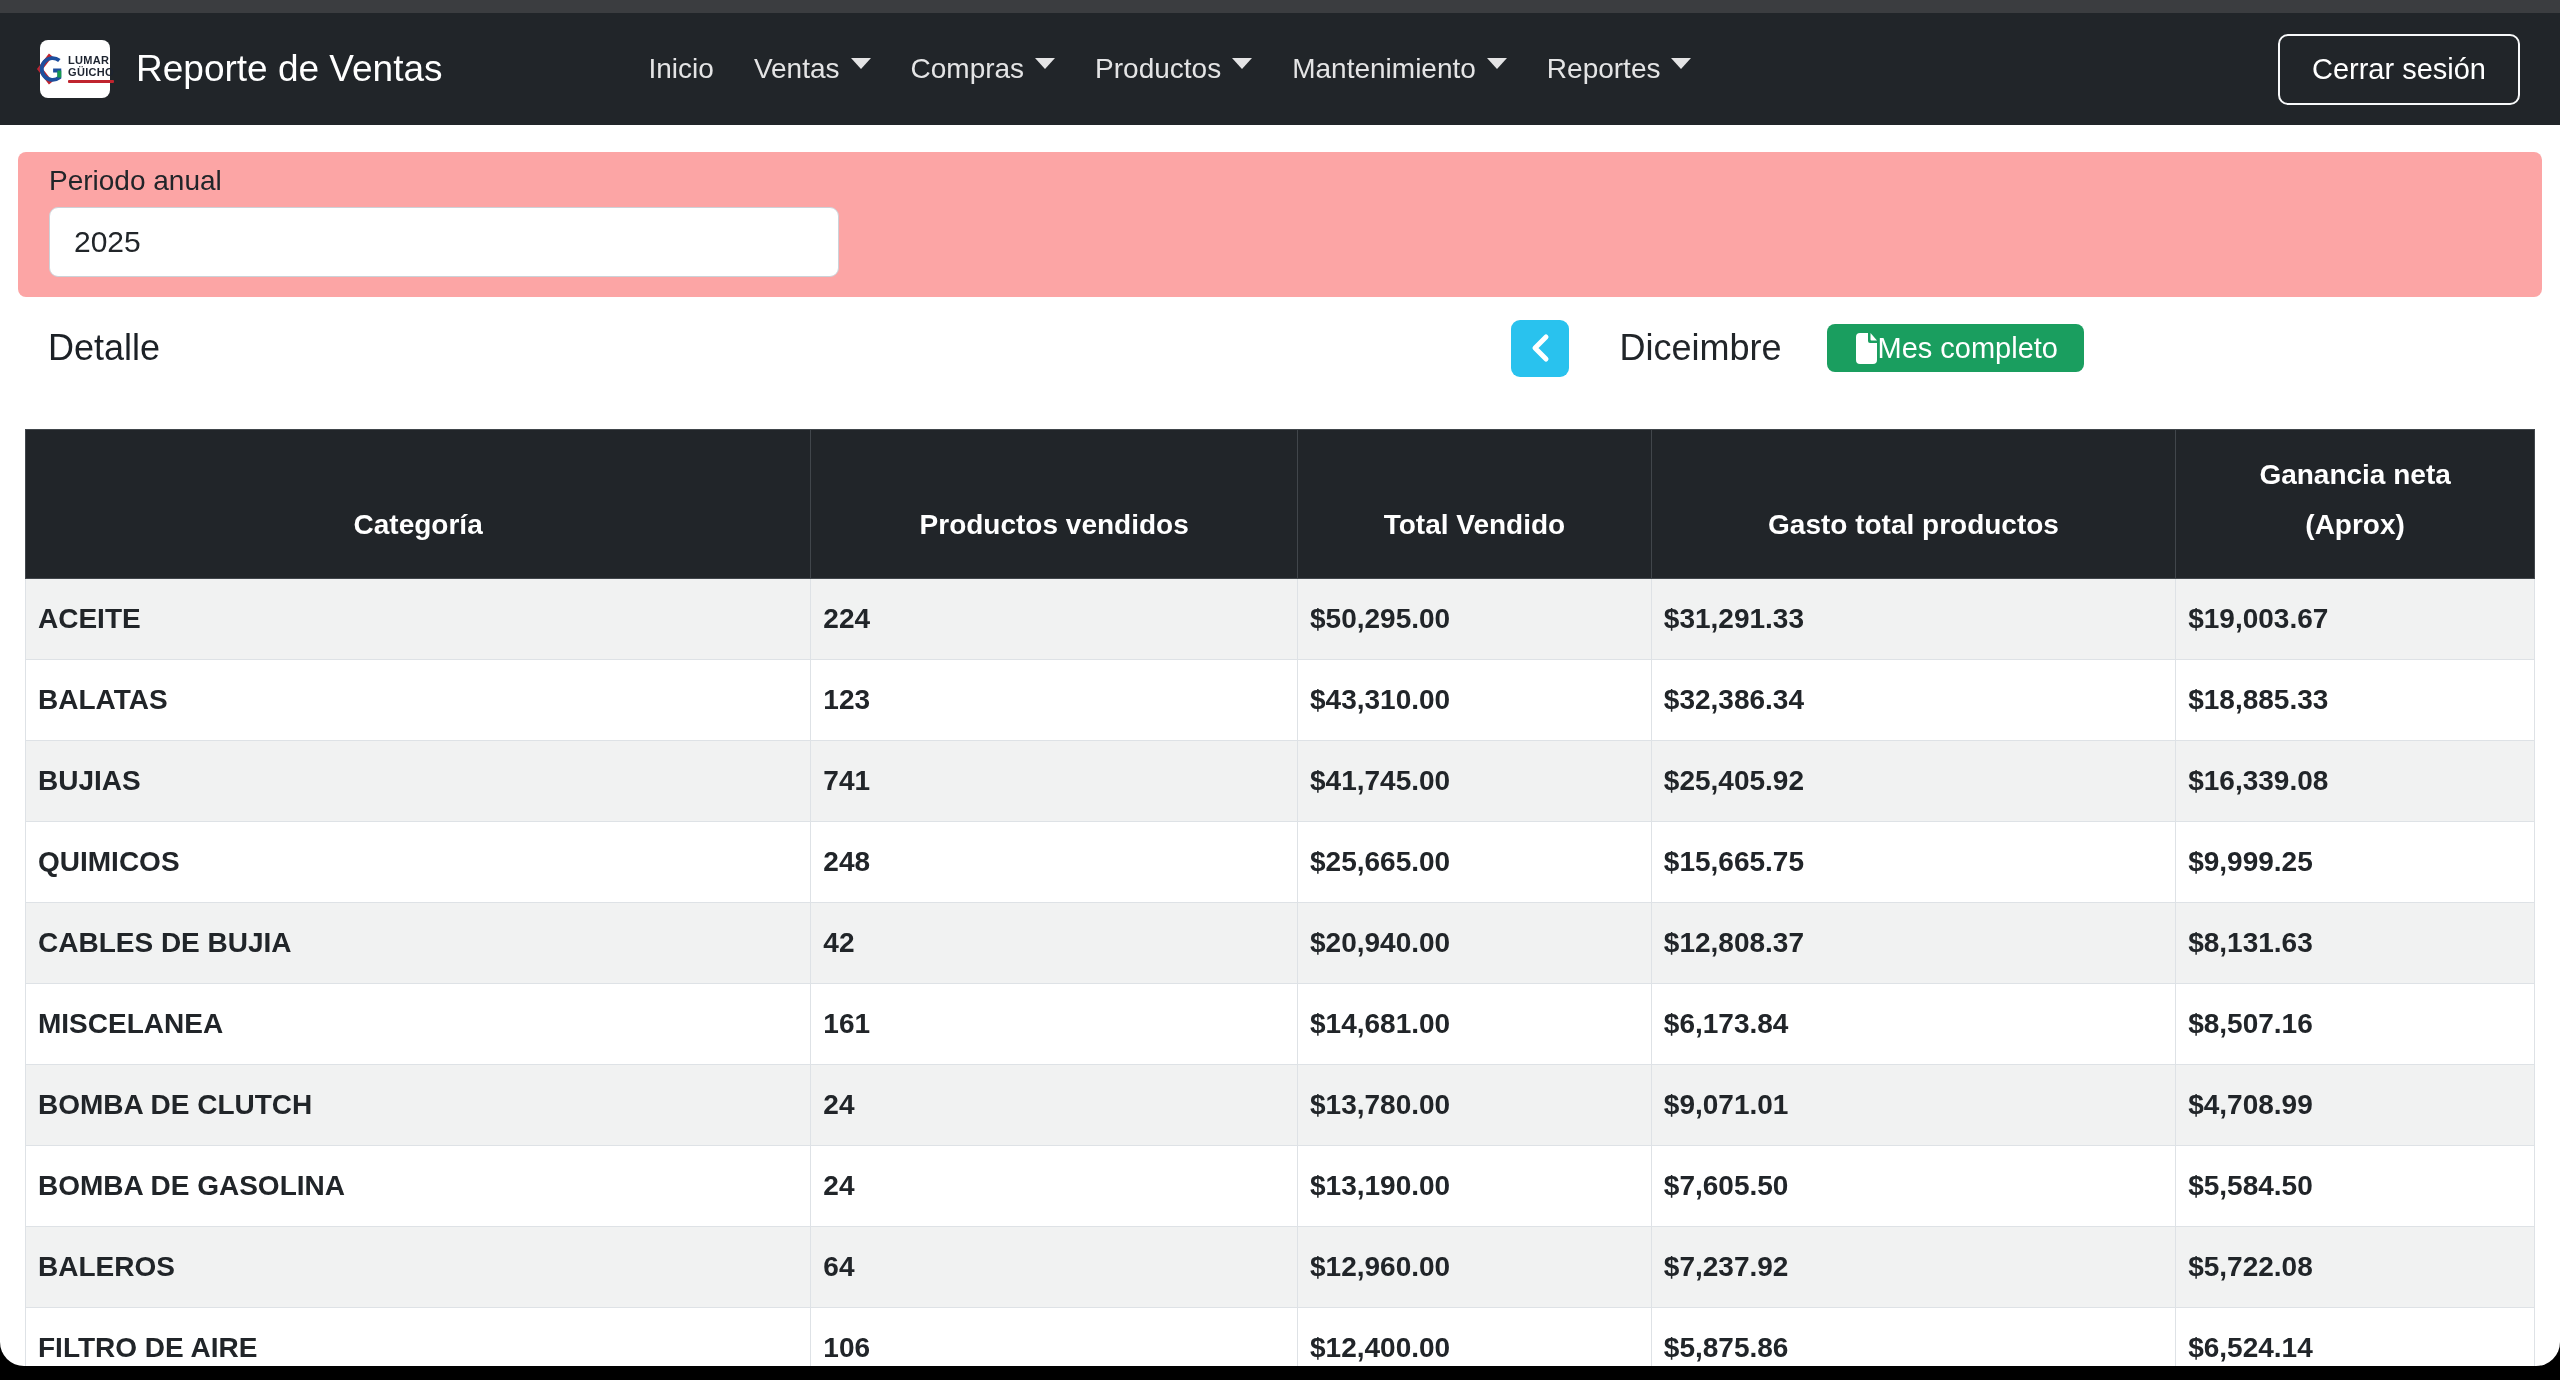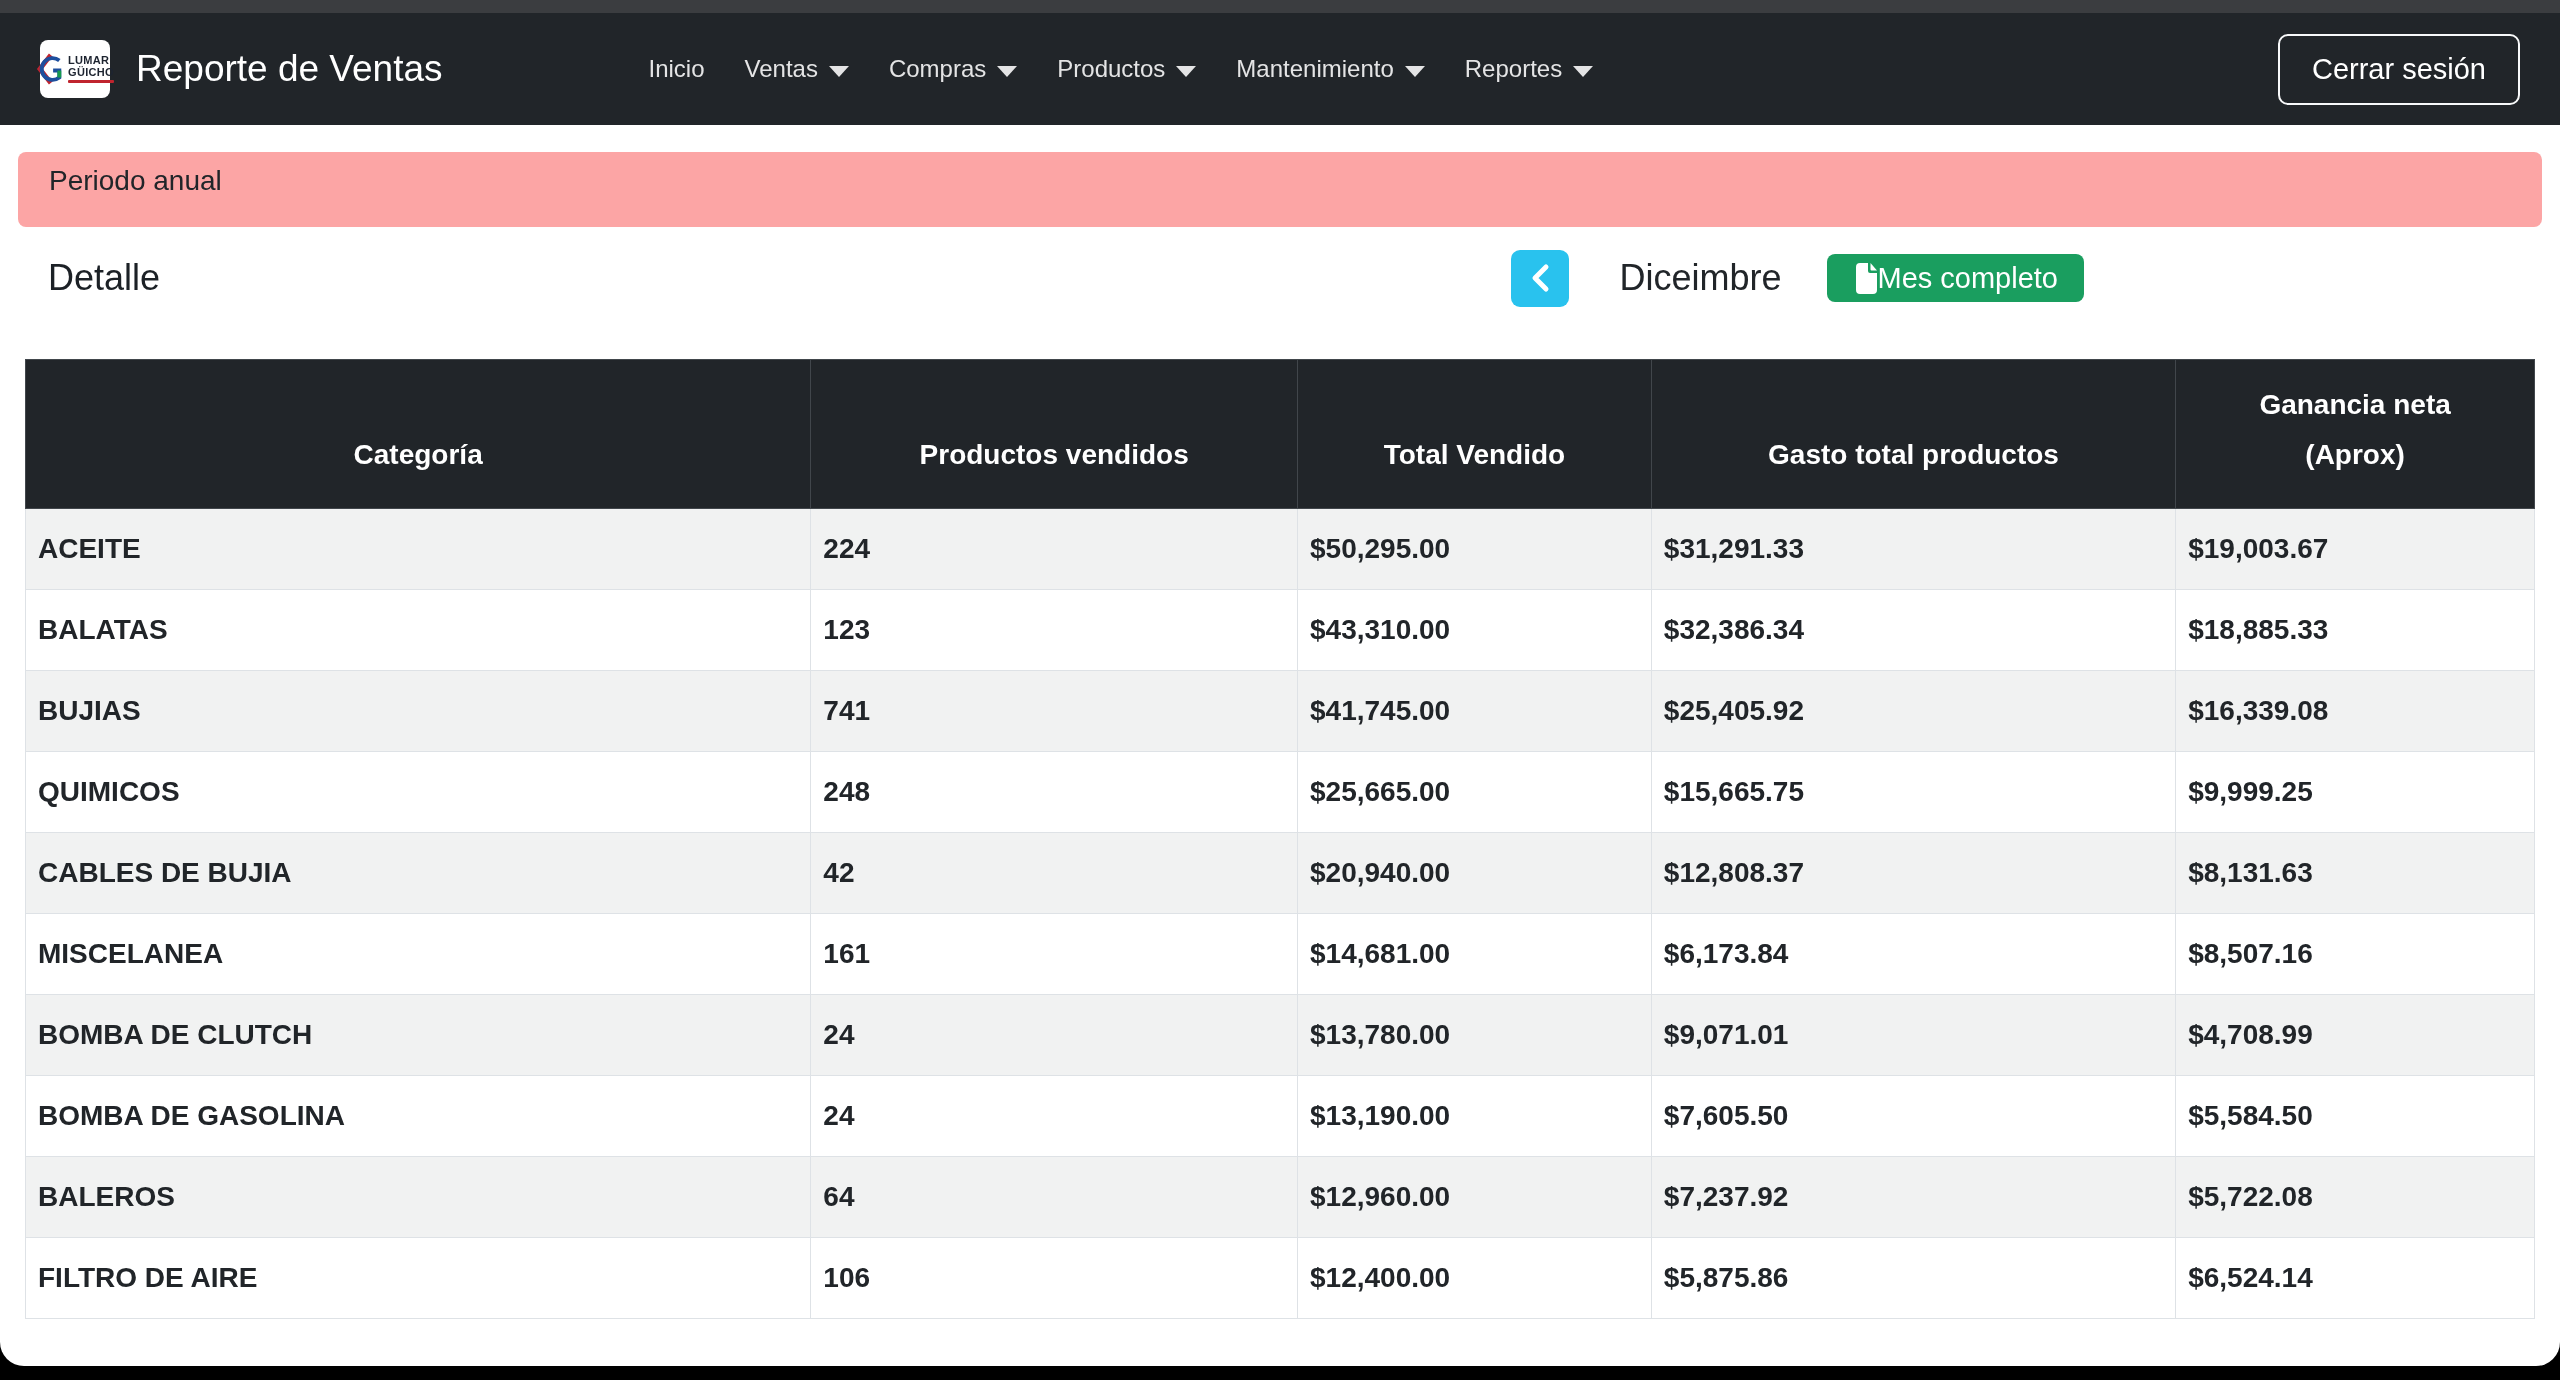--- a/index.html
+++ b/index.html
@@ -14,21 +14,21 @@
   .navbar { height:112px; background:var(--navbar-bg); display:flex; align-items:center; padding:0 40px; }
   .brand { display:flex; align-items:center; cursor:pointer; }
   .logo-box { width:70px; height:58px; background:#fff; border-radius:8px; display:flex; align-items:center; justify-content:center; gap:4px; padding:4px; }
   .logo-box svg { flex:0 0 auto; }
   .logo-text { display:flex; flex-direction:column; line-height:1.05; }
   .logo-text b { font-size:11px; color:#1d2430; letter-spacing:.3px; }
   .logo-bar { height:3px; background:#c0242e; margin-top:2px; border-radius:1px; }
   .brand-title { color:#fff; font-size:37px; margin-left:26px; font-weight:400; }
 
   .nav { list-style:none; display:flex; align-items:center; gap:40px; margin-left:206px; }
-  .nav li { color:rgba(255,255,255,.88); font-size:24px; display:flex; align-items:center; cursor:pointer; white-space:nowrap; }
+  .nav li { color:rgba(255,255,255,.88); font-size:28px; display:flex; align-items:flex-start; cursor:pointer; white-space:nowrap; }
   .caret { width:0; height:0; border-left:10px solid transparent; border-right:10px solid transparent; border-top:11px solid rgba(255,255,255,.88); margin-left:11px; margin-top:5px; }
 
   .logout { margin-left:auto; background:transparent; color:#fff; font-size:29px; font-family:inherit; border:2px solid #f8f9fa; border-radius:10px; padding:17px 32px; cursor:pointer; }
 
   
   .filter-card { margin:27px 18px 0; background:#fca5a5; border-radius:8px; padding:14px 31px 20px; }
   .filter-card label { display:block; font-size:28px; color:#212529; line-height:30px; margin-bottom:11px; }
   .filter-card input { width:790px; height:70px; font-size:30px; font-family:inherit; color:#212529; border:1px solid #ccd2d8; border-radius:9px; padding:0 24px; background:#fff; outline:none; }
 
   
@@ -94,20 +94,21 @@
           <span>Reportes</span>
           <span class="caret"></span>
         </li>
       </ul>
 
     <button class="logout">Cerrar sesión</button>
   </nav>
 
   <section class="filter-card">
     <label>Periodo anual</label>
+    <input type="text" value="2025" style="">
   </section>
 
   <section class="detail-bar">
     <h2 class="detail-title">Detalle</h2>
     <div class="month-nav">
       <button class="prev-month">
         <svg width="22" height="30" viewBox="0 0 22 30">
           <path d="M17 4 L6 15 L17 26" fill="none" stroke="#fff" stroke-width="5" stroke-linecap="round" stroke-linejoin="round"></path>
         </svg>
       </button>

